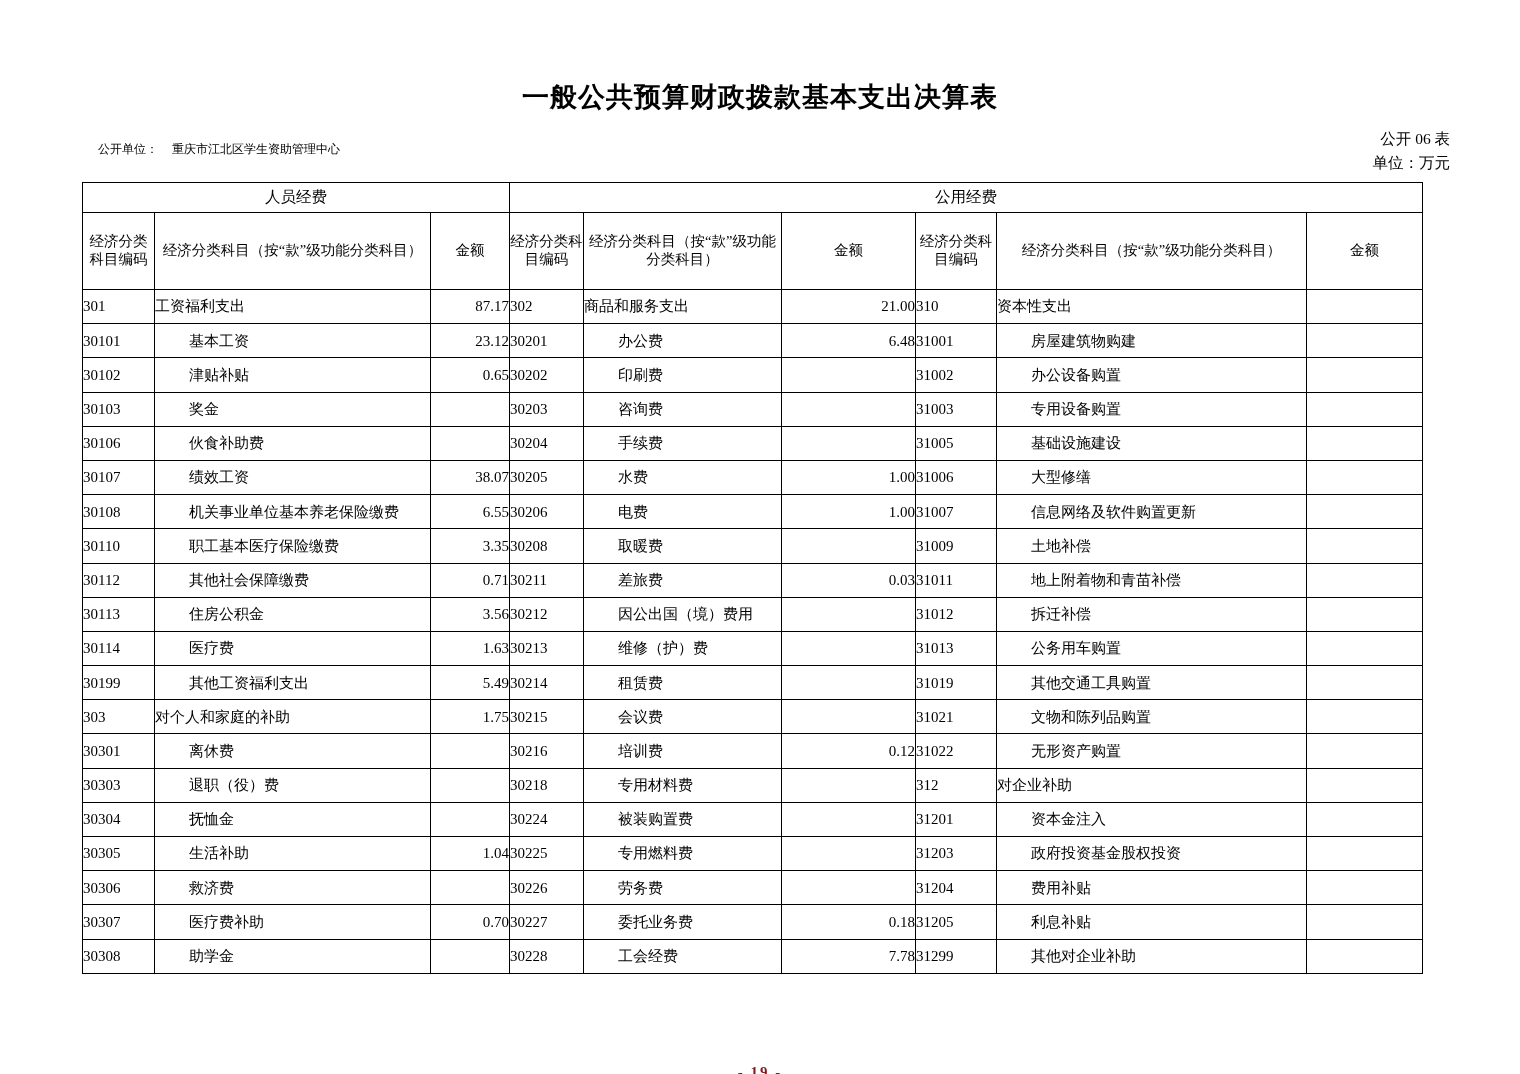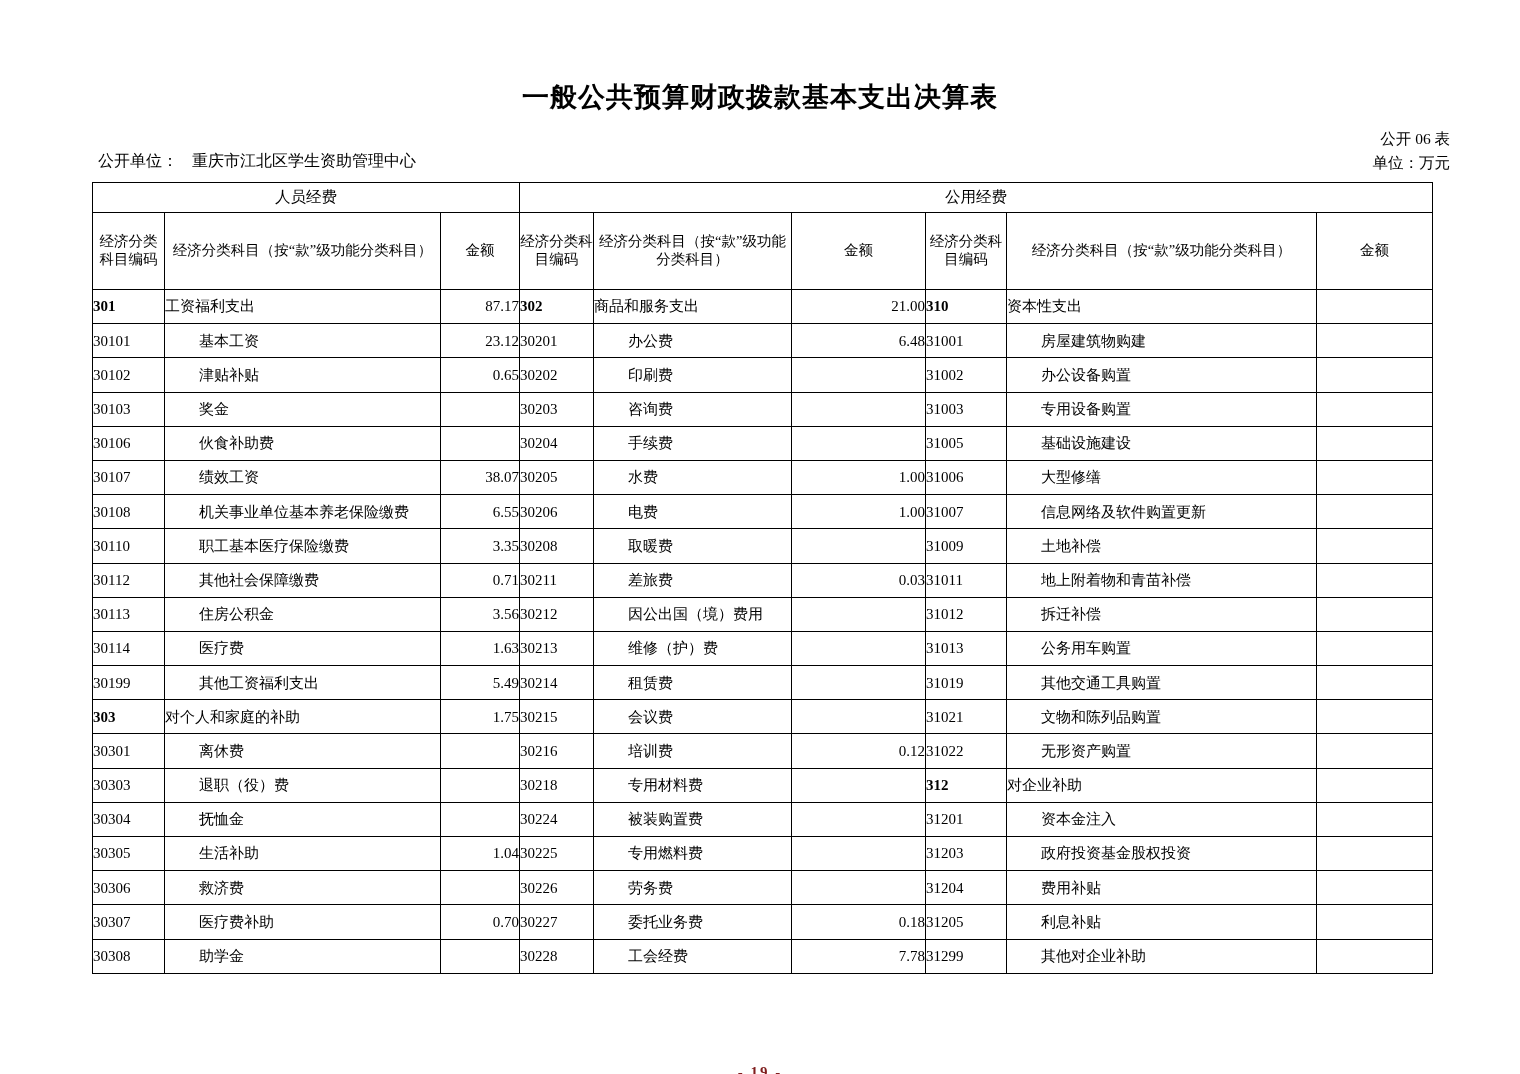--- a/index.html
+++ b/index.html
@@ -37,30 +37,30 @@
     position: absolute;
     right: 70px;
     top: 95px;
     text-align: right;
     font-size: 15.5px;
     line-height: 24px;
   }
   .meta-left {
     position: absolute;
     left: 98px;
-    top: 119px;
-    font-size: 16px;
+    top: 109px;
+    font-size: 12px;
     white-space: nowrap;
   }
   .meta-left .unit-name {
     margin-left: 14px;
   }
   table.budget {
     position: absolute;
-    left: 92px;
+    left: 82px;
     top: 150px;
     width: 1340px;
     border-collapse: collapse;
     table-layout: fixed;
     font-size: 14.5px;
     border-radius: 17px;
   }
   table.budget th,
   table.budget td {
     border: 1px solid #000000;
@@ -82,21 +82,21 @@
   }
   .row-cell {
     height: 33.2px;
   }
   td.code {
     padding-left: 6px;
     font-size: 15px;
     font-family: "Liberation Serif", "DejaVu Serif", serif;
   }
   td.code.top {
-    font-weight: bold;
+    font-weight: normal;
   }
   td.name {
     padding-left: 12px;
     font-size: 15px;
   }
   td.name.sub {
     padding-left: 34px;
   }
   td.amount {
     text-align: right;

